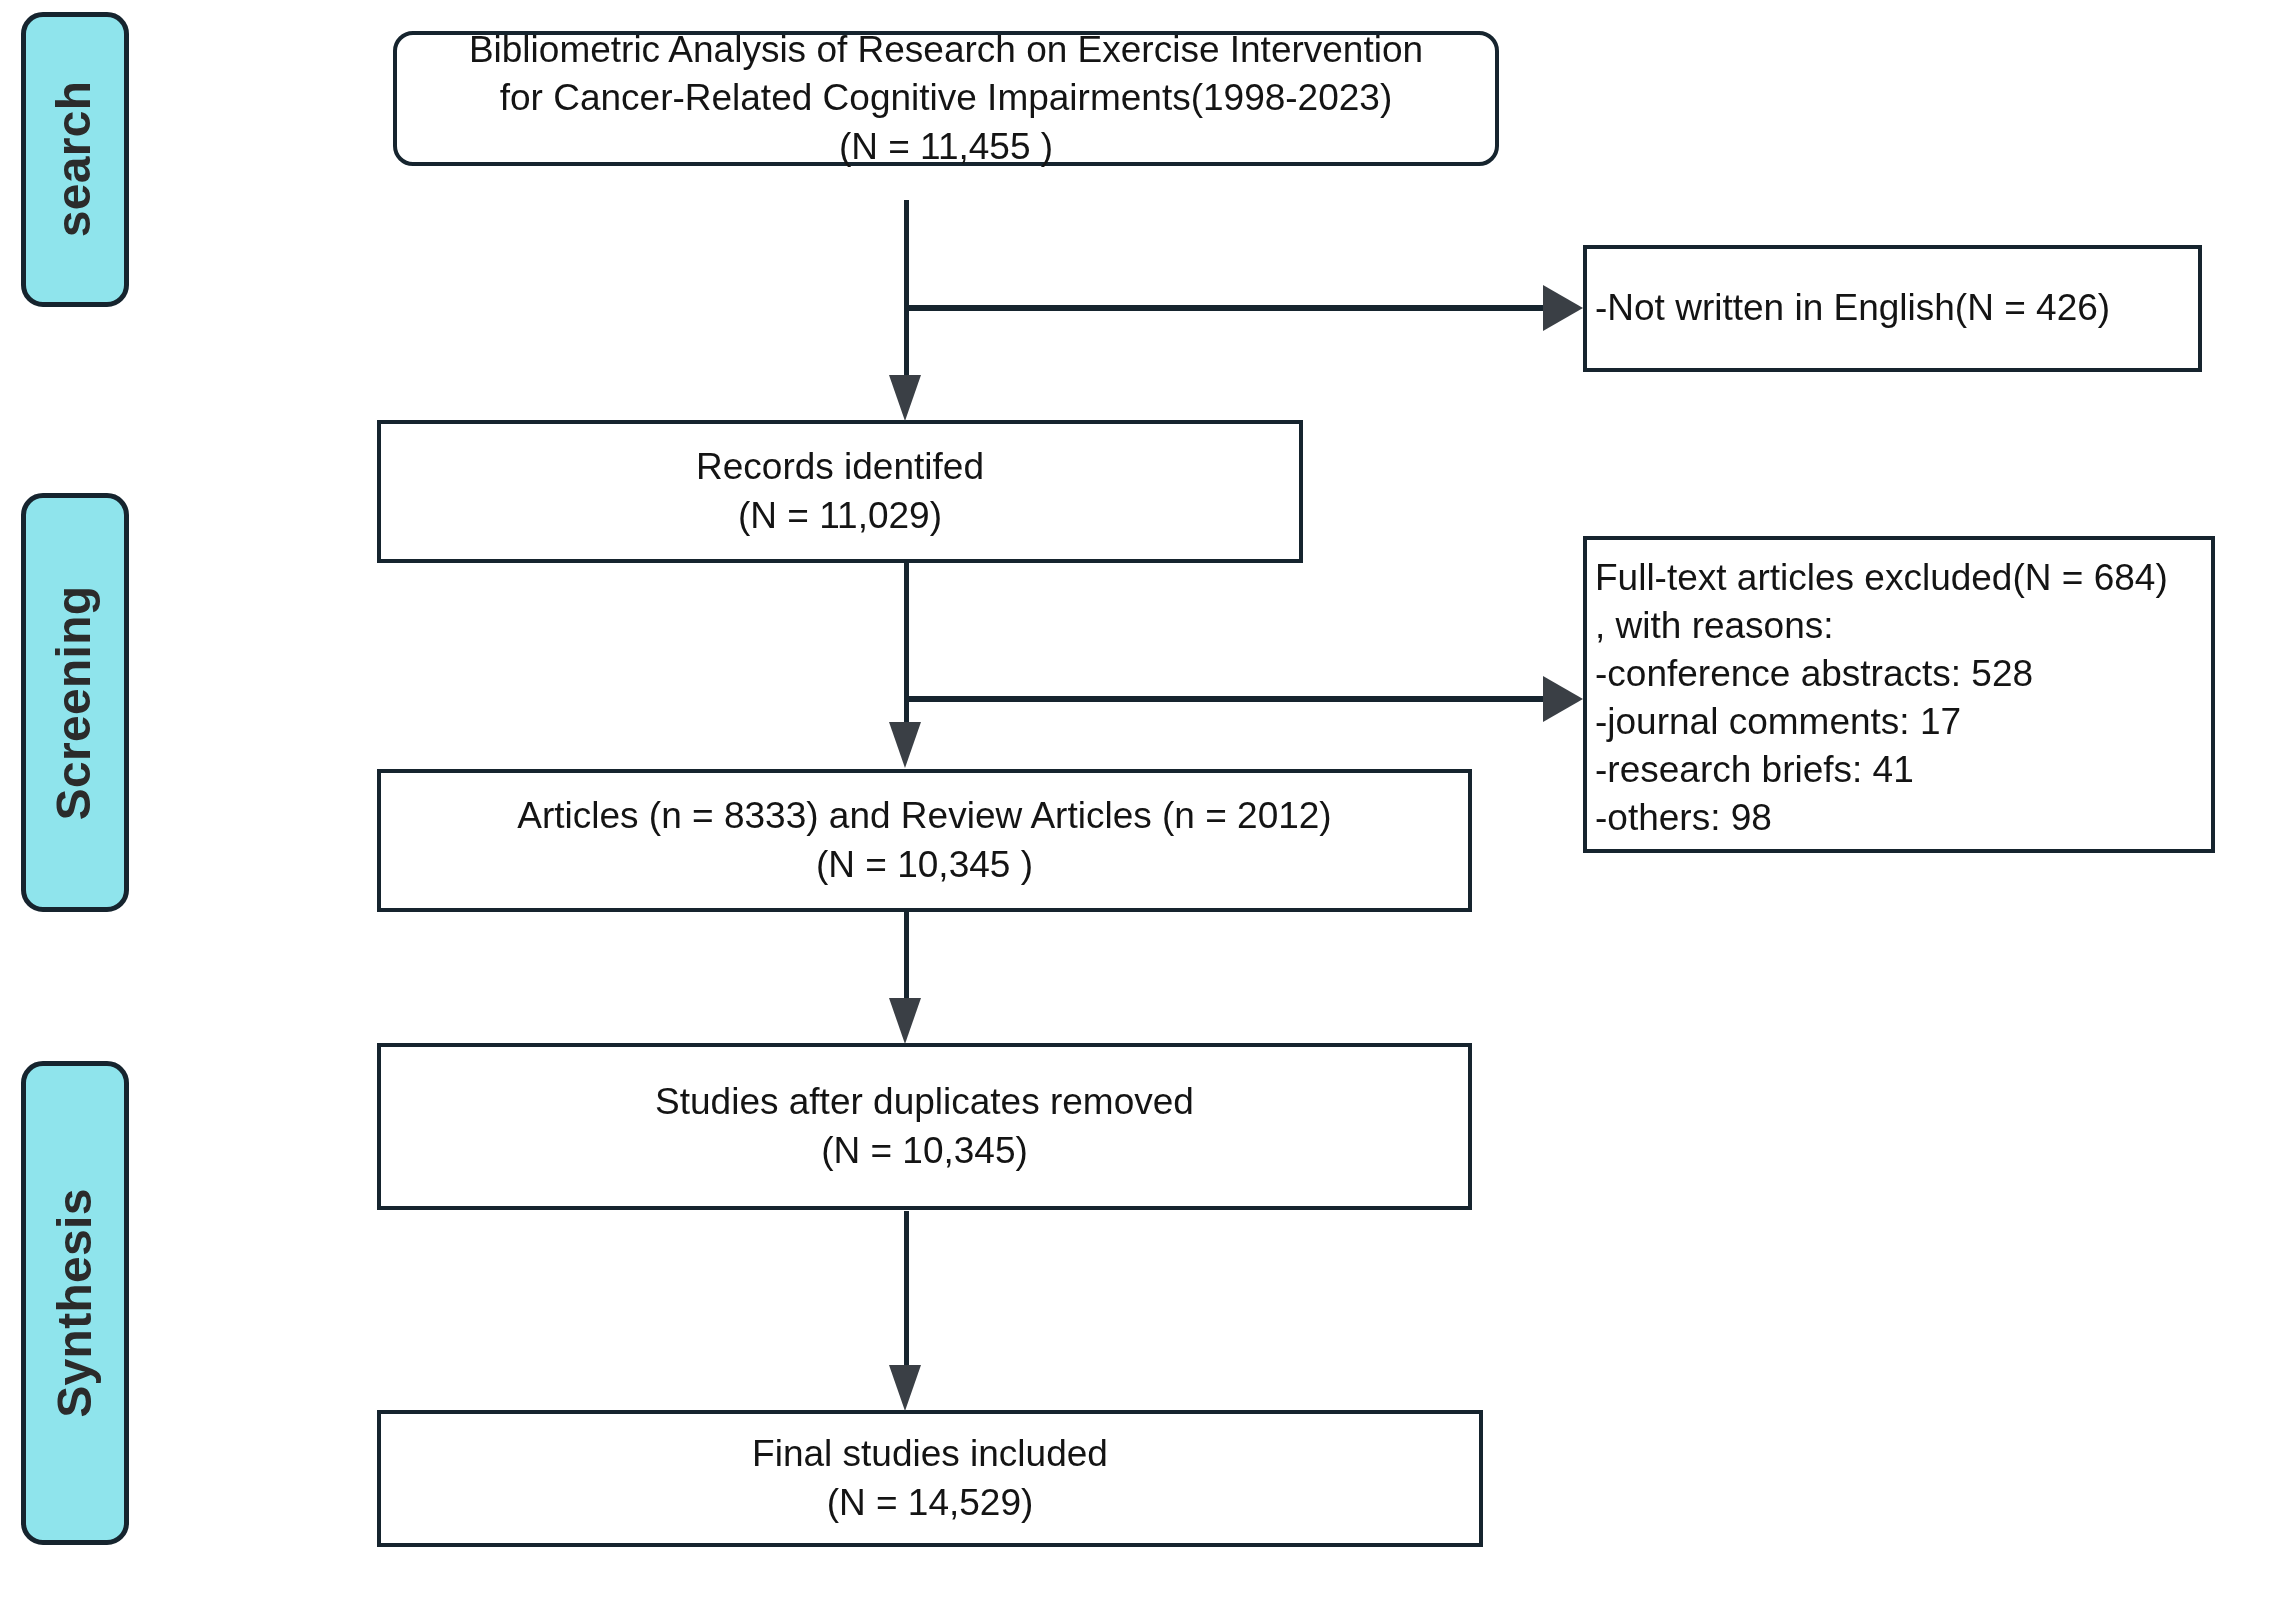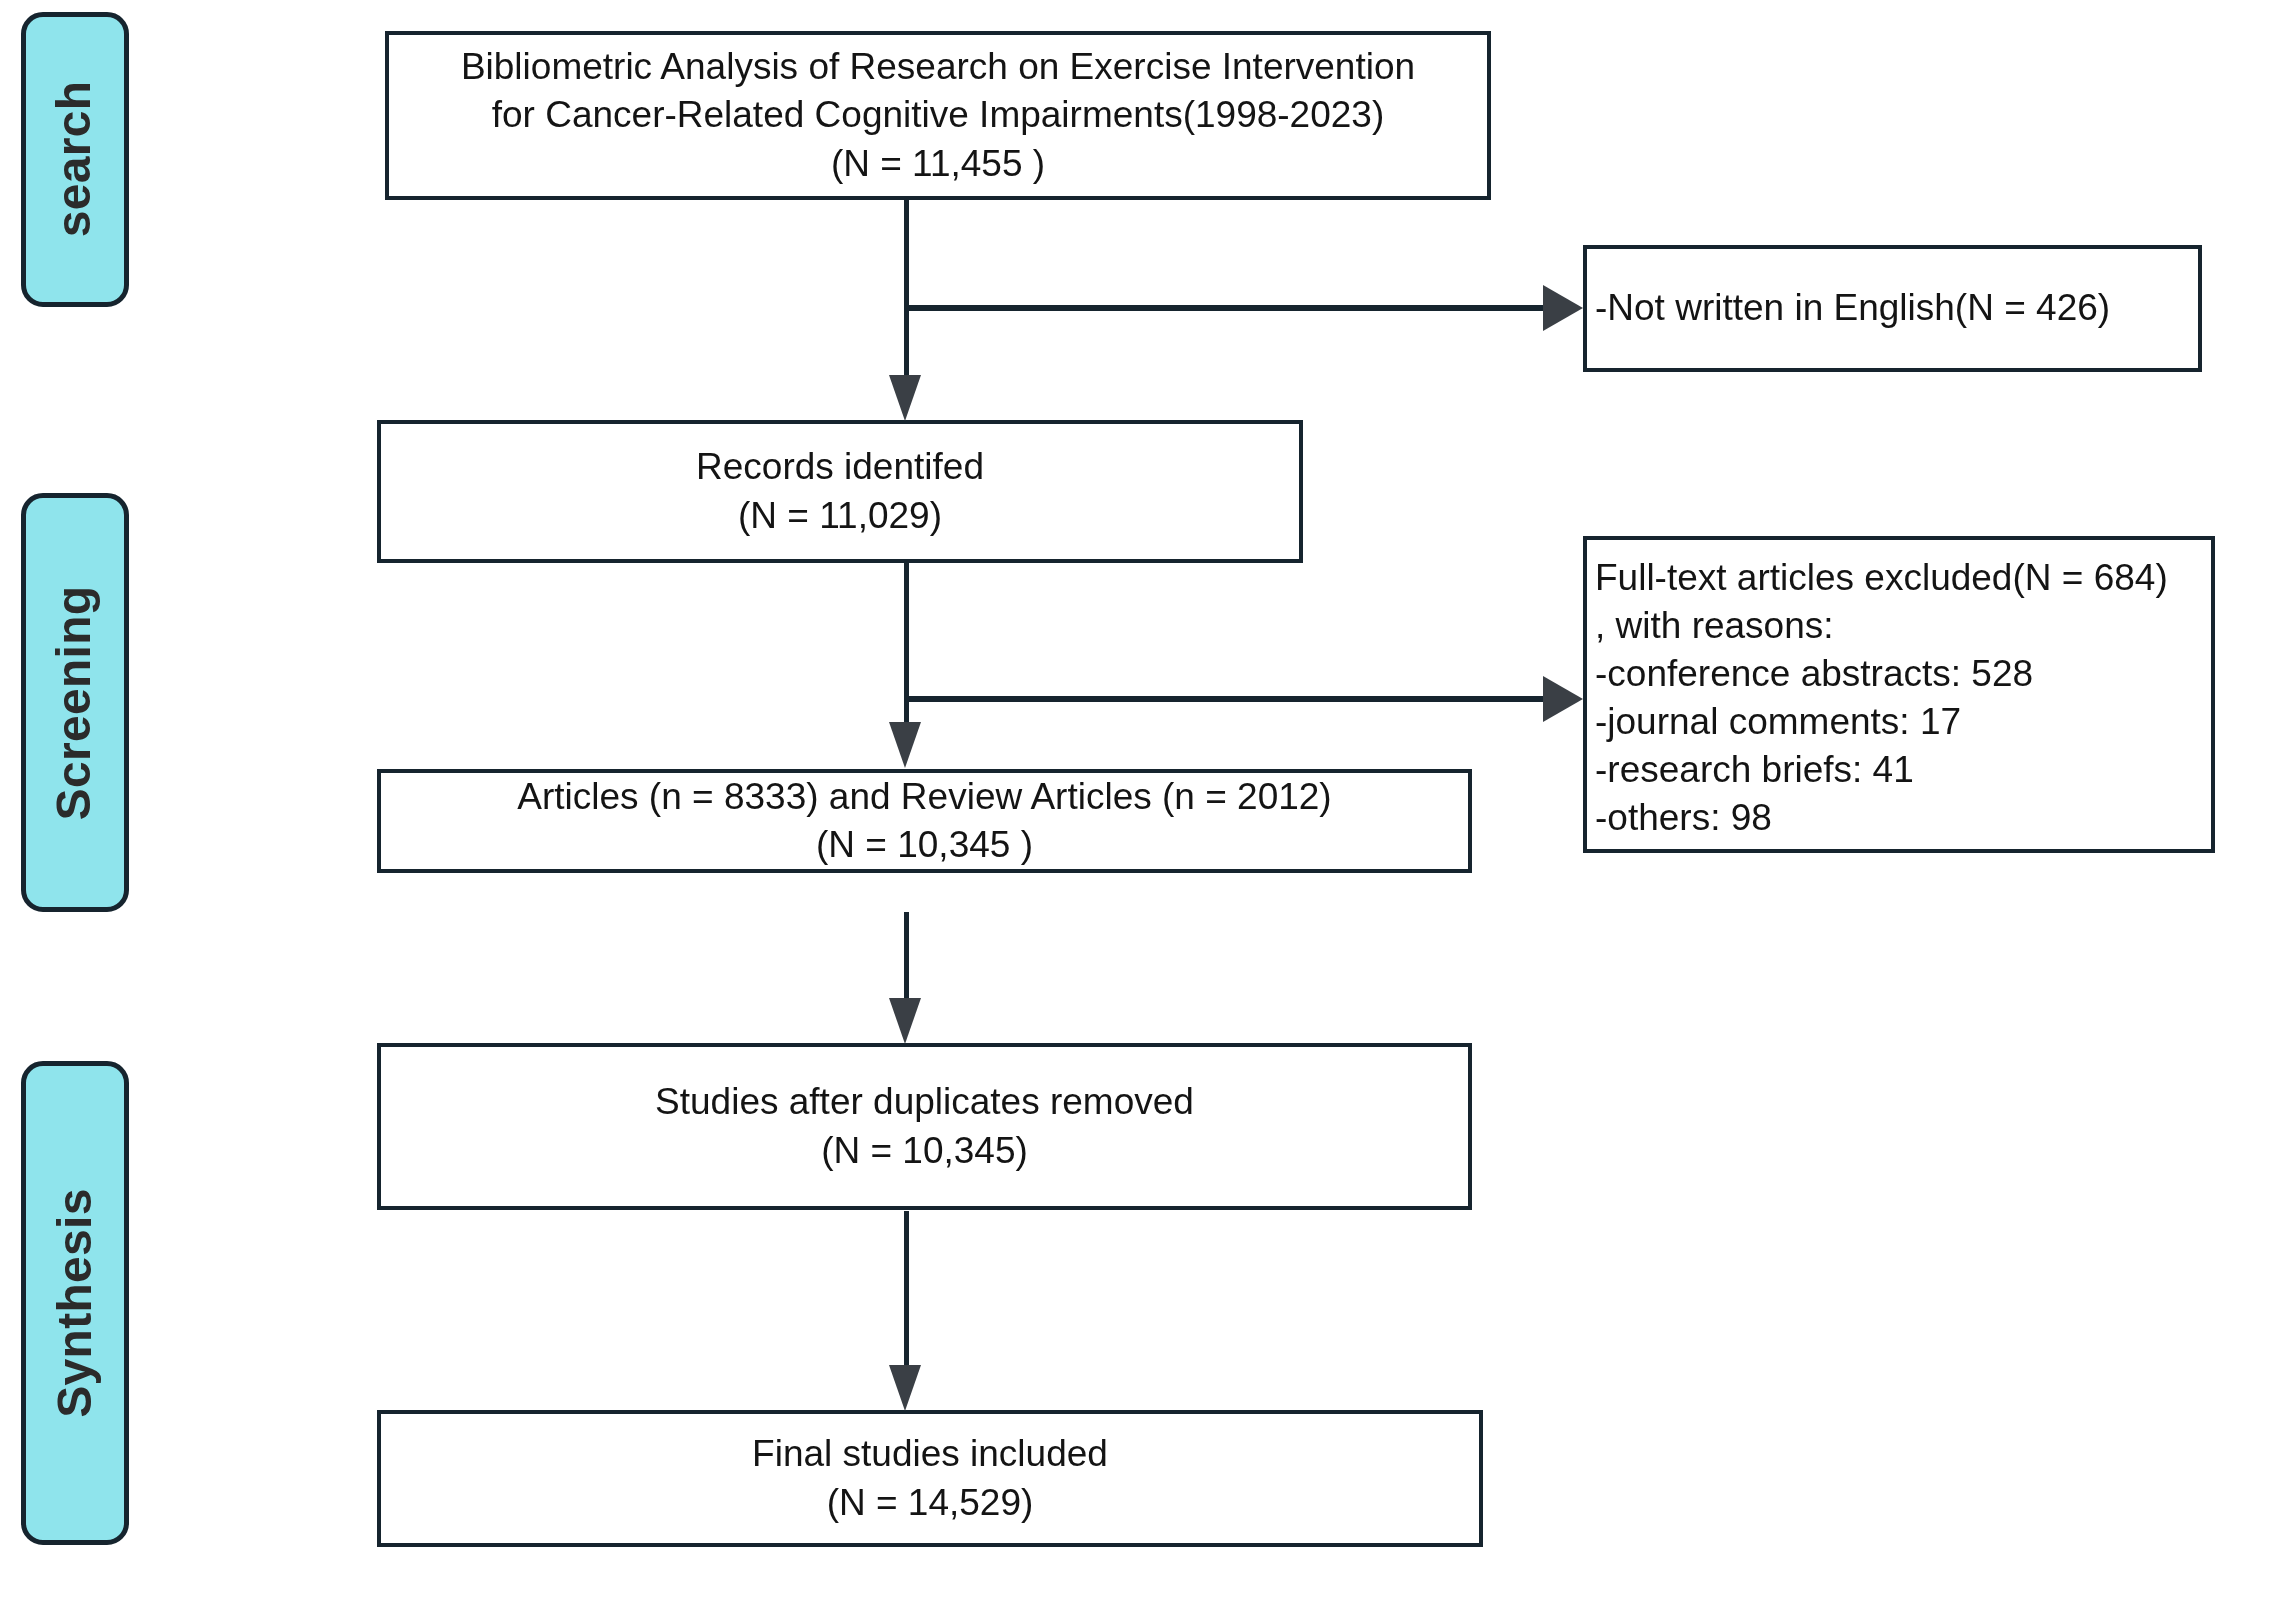--- a/index.html
+++ b/index.html
@@ -74,32 +74,32 @@
   </div>
 
   <div class="phase-tab" style="left:20.6px;top:493px;width:108px;height:419px;">
     <span class="phase-label">Screening</span>
   </div>
 
   <div class="phase-tab" style="left:20.6px;top:1061px;width:108px;height:484px;">
     <span class="phase-label">Synthesis</span>
   </div>
 
-  <div class="flow-box" style="left:385px;top:31px;width:1106px;height:169px;">
+  <div class="flow-box" style="left:393px;top:31px;width:1106px;height:135px;border-radius:20px;">
     <span class="box-text">Bibliometric Analysis of Research on Exercise Intervention
 for Cancer-Related Cognitive Impairments(1998-2023)
 (N = 11,455 )</span>
   </div>
 
   <div class="flow-box" style="left:377px;top:420px;width:926px;height:143px;">
     <span class="box-text">Records identifed
 (N = 11,029)</span>
   </div>
 
-  <div class="flow-box" style="left:377px;top:769px;width:1095px;height:104px;">
+  <div class="flow-box" style="left:377px;top:769px;width:1095px;height:143px;">
     <span class="box-text">Articles   (n = 8333) and Review Articles (n = 2012)
 (N = 10,345 )</span>
   </div>
 
   <div class="flow-box" style="left:377px;top:1043px;width:1095px;height:167px;">
     <span class="box-text">Studies after duplicates removed
 (N = 10,345)</span>
   </div>
 
   <div class="flow-box" style="left:377px;top:1410px;width:1106px;height:137px;">

